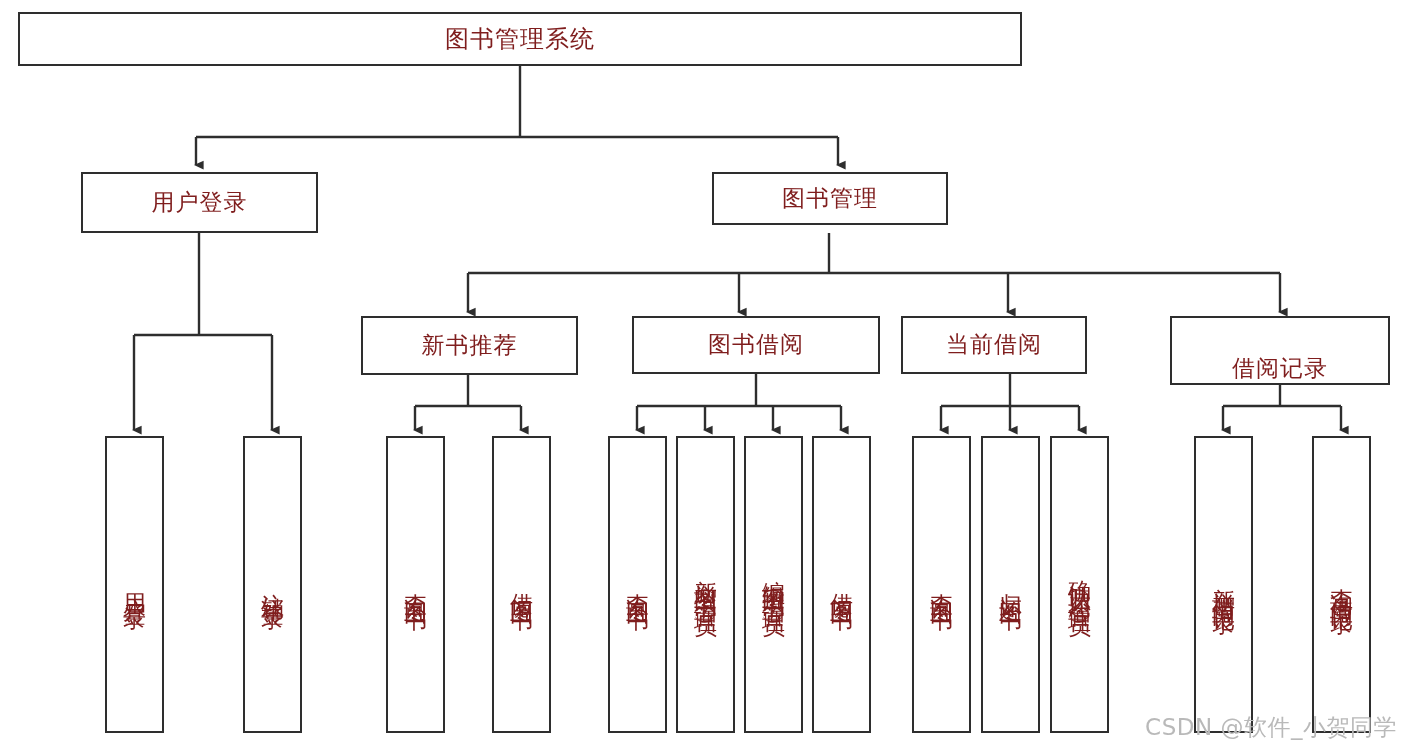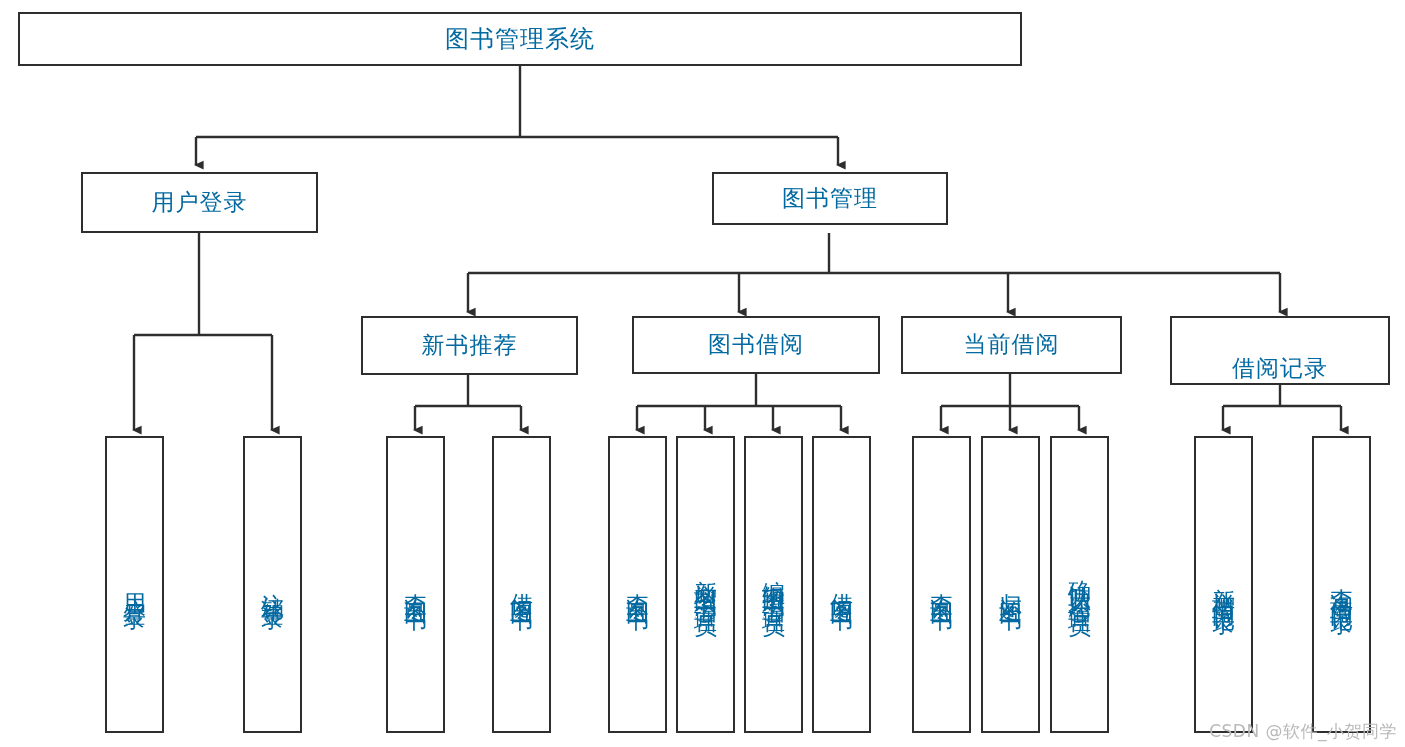--- a/index.html
+++ b/index.html
@@ -28,21 +28,21 @@
     display: block;
   }
   .node-box {
     position: absolute;
     box-sizing: border-box;
     border: 2.2px solid #2e2e2e;
     background: #ffffff;
     display: flex;
     align-items: center;
     justify-content: center;
-    color: #0369a1;
+    color: #7f1d1d;
   }
   .node-box.horiz {
     font-size: 23px;
     letter-spacing: 1px;
     line-height: 1.2;
   }
   .node-box.root {
     font-size: 24px;
   }
   .node-box.vert {
@@ -61,21 +61,21 @@
   }
   .node-box.vert .node-label {
     writing-mode: vertical-rl;
     text-orientation: upright;
     text-align: center;
   }
   #watermark {
     position: absolute;
     right: 8px;
     bottom: 4px;
-    font-size: 17px;
+    font-size: 23px;
     color: #b9b9b9;
     letter-spacing: 0.5px;
     white-space: nowrap;
     pointer-events: none;
   }
 </style>
 </head>
 <body>
 
 <div id="diagram-root">
@@ -140,21 +140,21 @@
   <div class="node-box horiz" style="left:712px; top:172px; width:236px; height:53px;">
     <span class="node-label">图书管理</span>
   </div>
 
   <div class="node-box horiz" style="left:361px; top:316px; width:217px; height:59px;">
     <span class="node-label">新书推荐</span>
   </div>
   <div class="node-box horiz" style="left:632px; top:316px; width:248px; height:58px;">
     <span class="node-label">图书借阅</span>
   </div>
-  <div class="node-box horiz" style="left:901px; top:316px; width:221px; height:58px;">
+  <div class="node-box horiz" style="left:901px; top:316px; width:186px; height:58px;">
     <span class="node-label">当前借阅</span>
   </div>
   <div class="node-box horiz" style="left:1170px; top:316px; width:220px; height:69px;align-items:flex-end;">
     <span class="node-label">借阅记录</span>
   </div>
 
   <div class="node-box vert" style="left:105px; top:436px; width:59px; height:297px;">
     <span class="node-label">用户登录</span>
   </div>
   <div class="node-box vert" style="left:243px; top:436px; width:59px; height:297px;">

